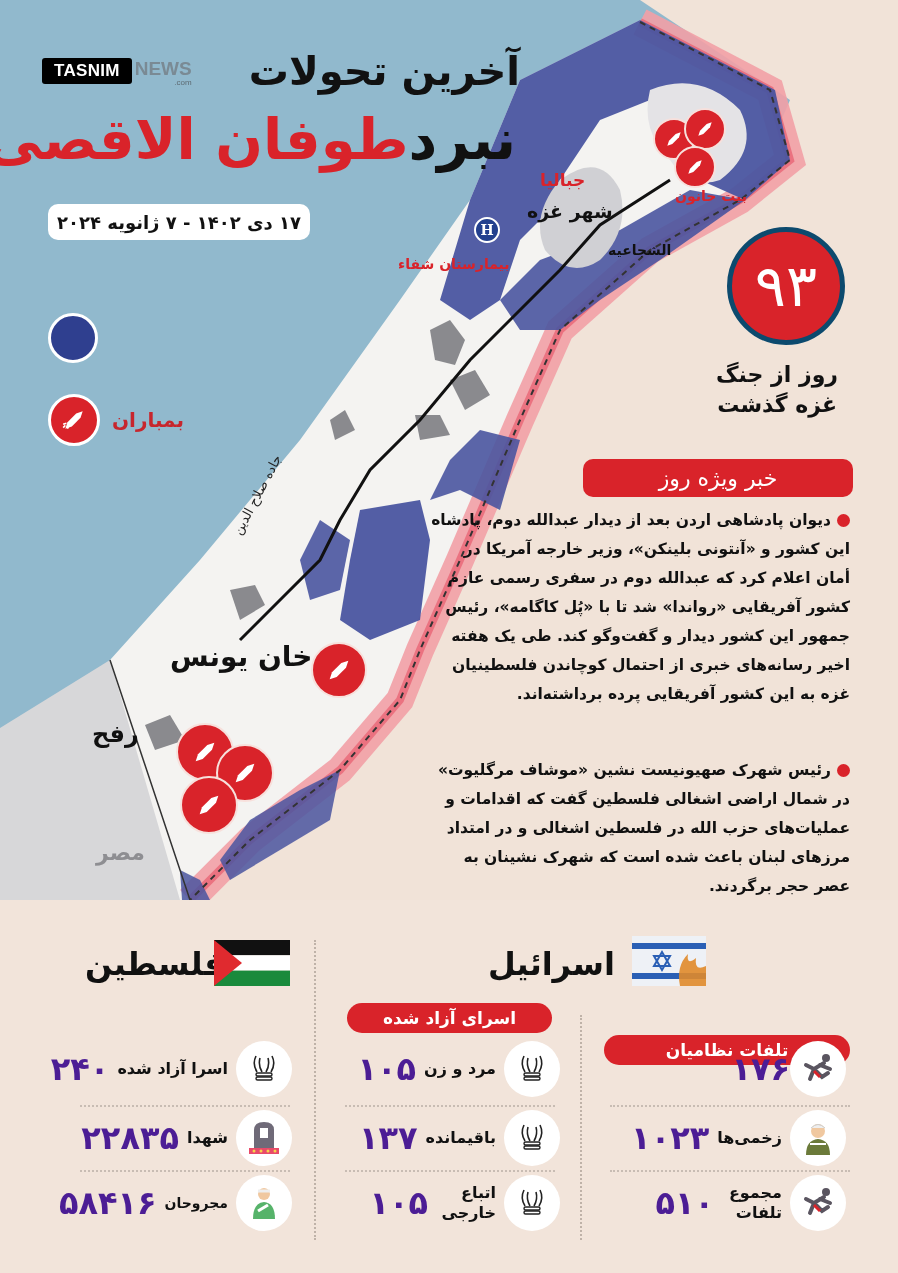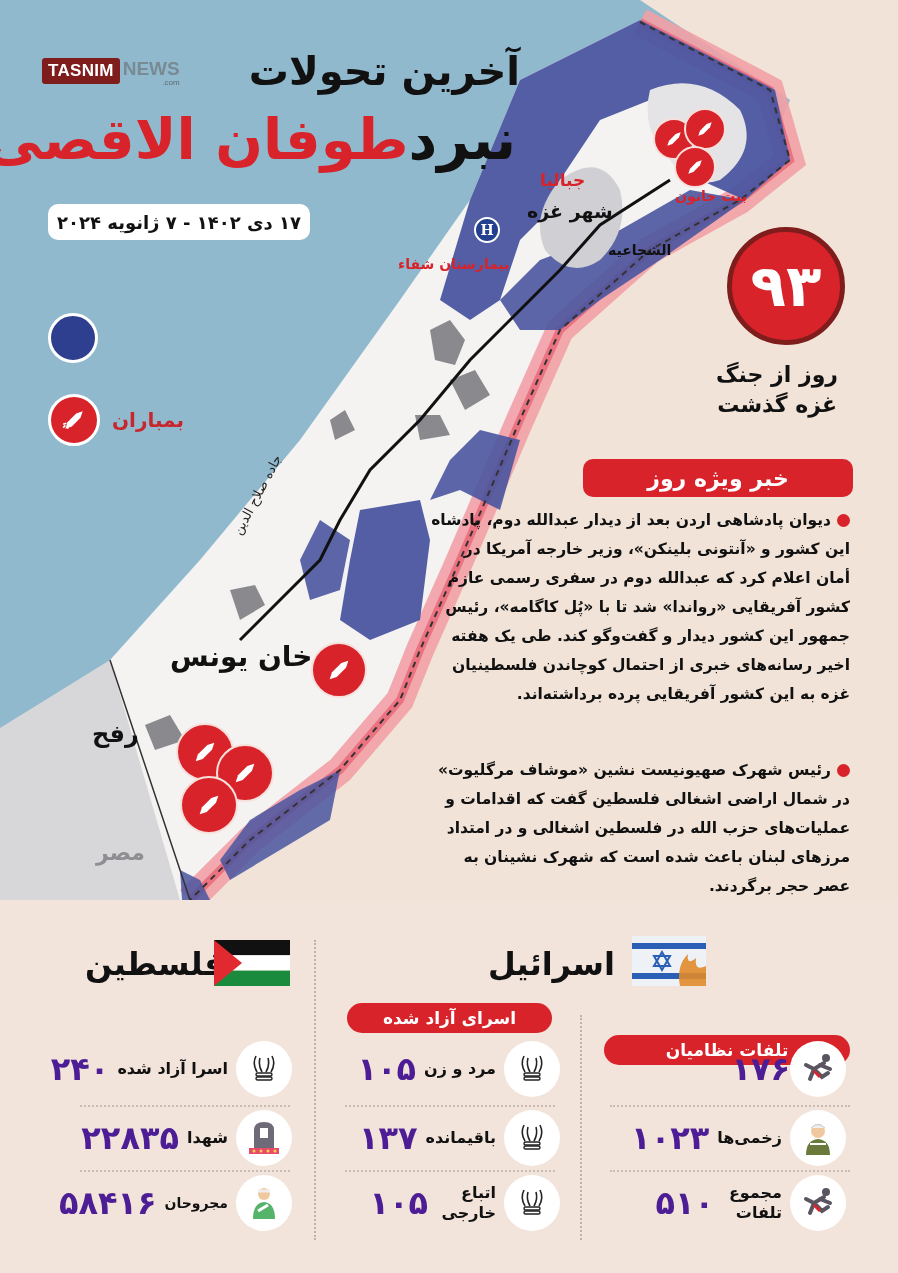--- a/index.html
+++ b/index.html
@@ -1,35 +1,35 @@
 <!DOCTYPE html>
 <html><head>
 <meta charset="utf-8">
 <style>
   html,body{margin:0;padding:0;}
   body{width:898px;height:1273px;position:relative;overflow:hidden;background:#f2e4da;font-family:"DejaVu Sans",sans-serif;}
   .sea{position:absolute;left:0;top:0;width:898px;height:900px;background:#91b9cd;}
   svg.map{position:absolute;left:0;top:0;}
   .logo{position:absolute;left:42px;top:58px;display:flex;align-items:flex-start;}
-  .logo .t{background:#7f1d1d;color:#fff;font-weight:bold;font-size:17px;padding:3px 6px;border-radius:3px;font-family:"Liberation Sans",sans-serif;letter-spacing:0.3px;text-align:right;}
+  .logo .t{background:#000000;color:#fff;font-weight:bold;font-size:17px;padding:3px 12px;border-radius:3px;font-family:"Liberation Sans",sans-serif;letter-spacing:0.3px;text-align:right;}
   .logo .n{color:#7a8a94;font-weight:bold;font-size:19px;margin-left:3px;font-family:"Liberation Sans",sans-serif;position:relative;}
   .logo .com{position:absolute;right:0;top:20px;font-size:8px;color:#5d6b73;font-weight:normal;}
   .title1{position:absolute;right:378px;top:48px;font-size:40px;font-weight:bold;color:#111;direction:rtl;white-space:nowrap;}
   .title2{position:absolute;right:382px;top:112px;font-size:56px;font-weight:bold;direction:rtl;white-space:nowrap;line-height:1;}
   .title2 .b{color:#111;}
   .title2 .r{color:#d9232a;}
   .datepill{position:absolute;left:48px;top:204px;width:262px;height:36px;background:#fff;border-radius:10px;display:flex;align-items:center;justify-content:center;direction:rtl;font-weight:bold;font-size:18px;color:#111;}
   .legend-item{position:absolute;display:flex;align-items:center;gap:12px;direction:rtl;}
   .legend-dot{width:50px;height:50px;border-radius:50%;border:3px solid #fff;box-sizing:border-box;}
   .legend-label{font-weight:bold;font-size:20px;}
   .rocket{border-radius:50%;background:#d9232a;border:2px solid #f7e0dc;box-sizing:border-box;display:flex;align-items:center;justify-content:center;color:#fff;}
   .place{position:absolute;font-weight:bold;white-space:nowrap;direction:rtl;}
-  .daycircle{position:absolute;left:727px;top:227px;width:118px;height:118px;border-radius:50%;background:#d9232a;border:5px solid #7f1d1d;box-sizing:border-box;display:flex;align-items:center;justify-content:center;color:#fff;font-size:58px;font-weight:bold;}
+  .daycircle{position:absolute;left:727px;top:227px;width:118px;height:118px;border-radius:50%;background:#d9232a;border:5px solid #0c4a6e;box-sizing:border-box;display:flex;align-items:center;justify-content:center;color:#fff;font-size:58px;font-weight:normal;}
   .daytext{position:absolute;right:60px;top:360px;text-align:center;direction:rtl;font-weight:bold;font-size:22px;line-height:30px;color:#111;margin-left:7px;}
-  .news-head{position:absolute;left:583px;top:459px;width:270px;height:38px;background:#d9232a;border-radius:10px;color:#fff;font-weight:bold;font-size:22px;display:flex;align-items:center;justify-content:center;direction:rtl;}
+  .news-head{position:absolute;left:583px;top:459px;width:270px;height:38px;background:#d9232a;border-radius:10px;color:#fff;font-weight:normal;font-size:22px;display:flex;align-items:center;justify-content:center;direction:rtl;}
   .news{position:absolute;right:48px;direction:rtl;text-align:right;font-weight:bold;font-size:15.5px;line-height:29px;color:#111;}
   .news p{margin:0;}
   .bullet{display:inline-block;width:13px;height:13px;border-radius:50%;background:#d9232a;margin-left:6px;vertical-align:middle;}
   .sec-title{position:absolute;font-weight:bold;font-size:32px;color:#111;direction:rtl;white-space:nowrap;}
   .flag{position:absolute;}
   .pillhead{position:absolute;height:30px;background:#d9232a;border-radius:15px;color:#fff;font-weight:bold;font-size:17px;display:flex;align-items:center;justify-content:center;direction:rtl;}
   .vsep{position:absolute;width:0;border-left:2px dotted #bfb2a8;}
   .stat-row{position:absolute;display:flex;align-items:center;direction:rtl;}
   .stat-icon{width:56px;height:56px;border-radius:50%;background:#fff;display:flex;align-items:center;justify-content:center;flex:none;}
   .stat-label{font-weight:bold;font-size:16px;color:#111;line-height:20px;margin:0 8px;text-align:right;}

